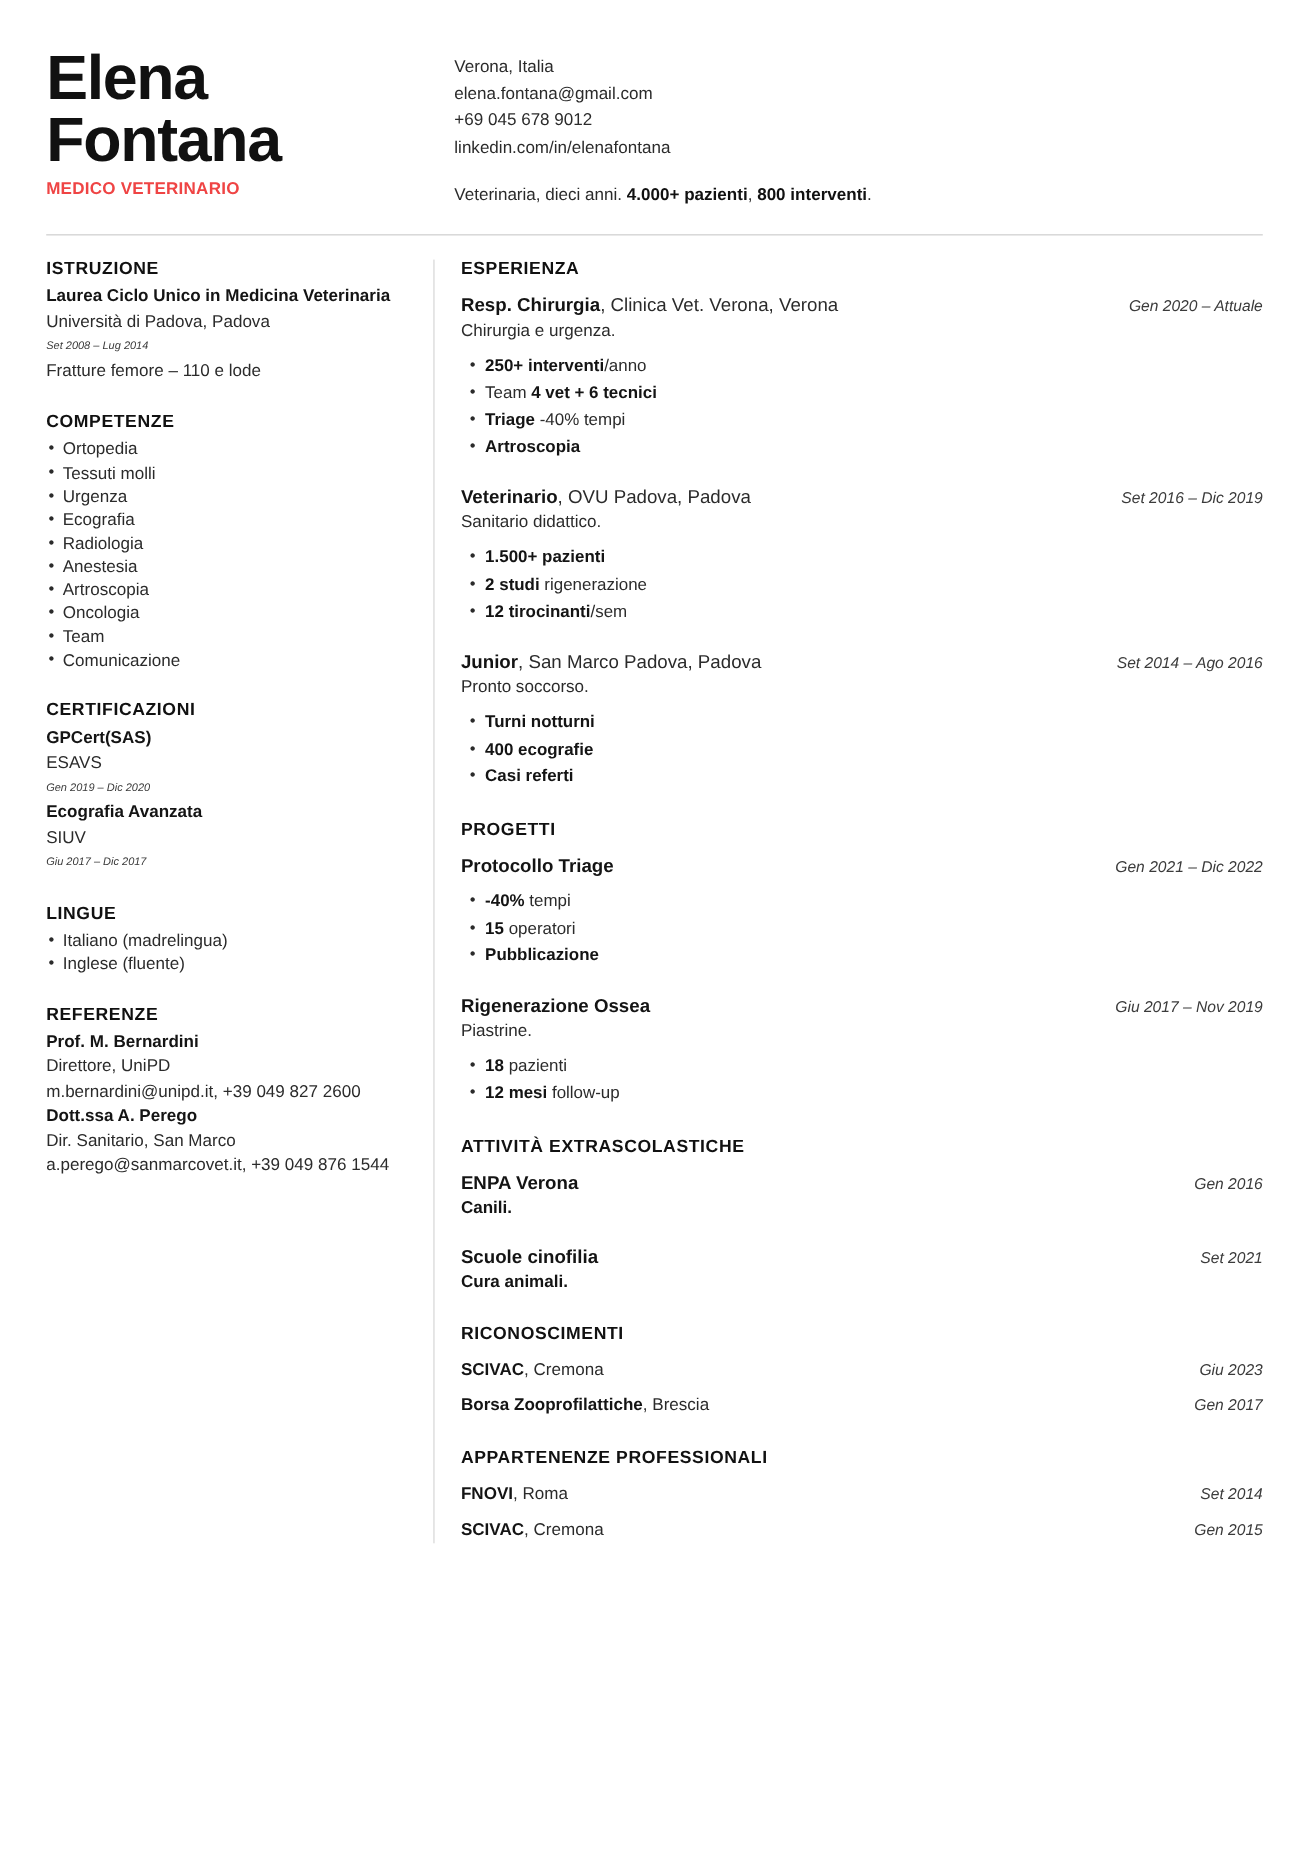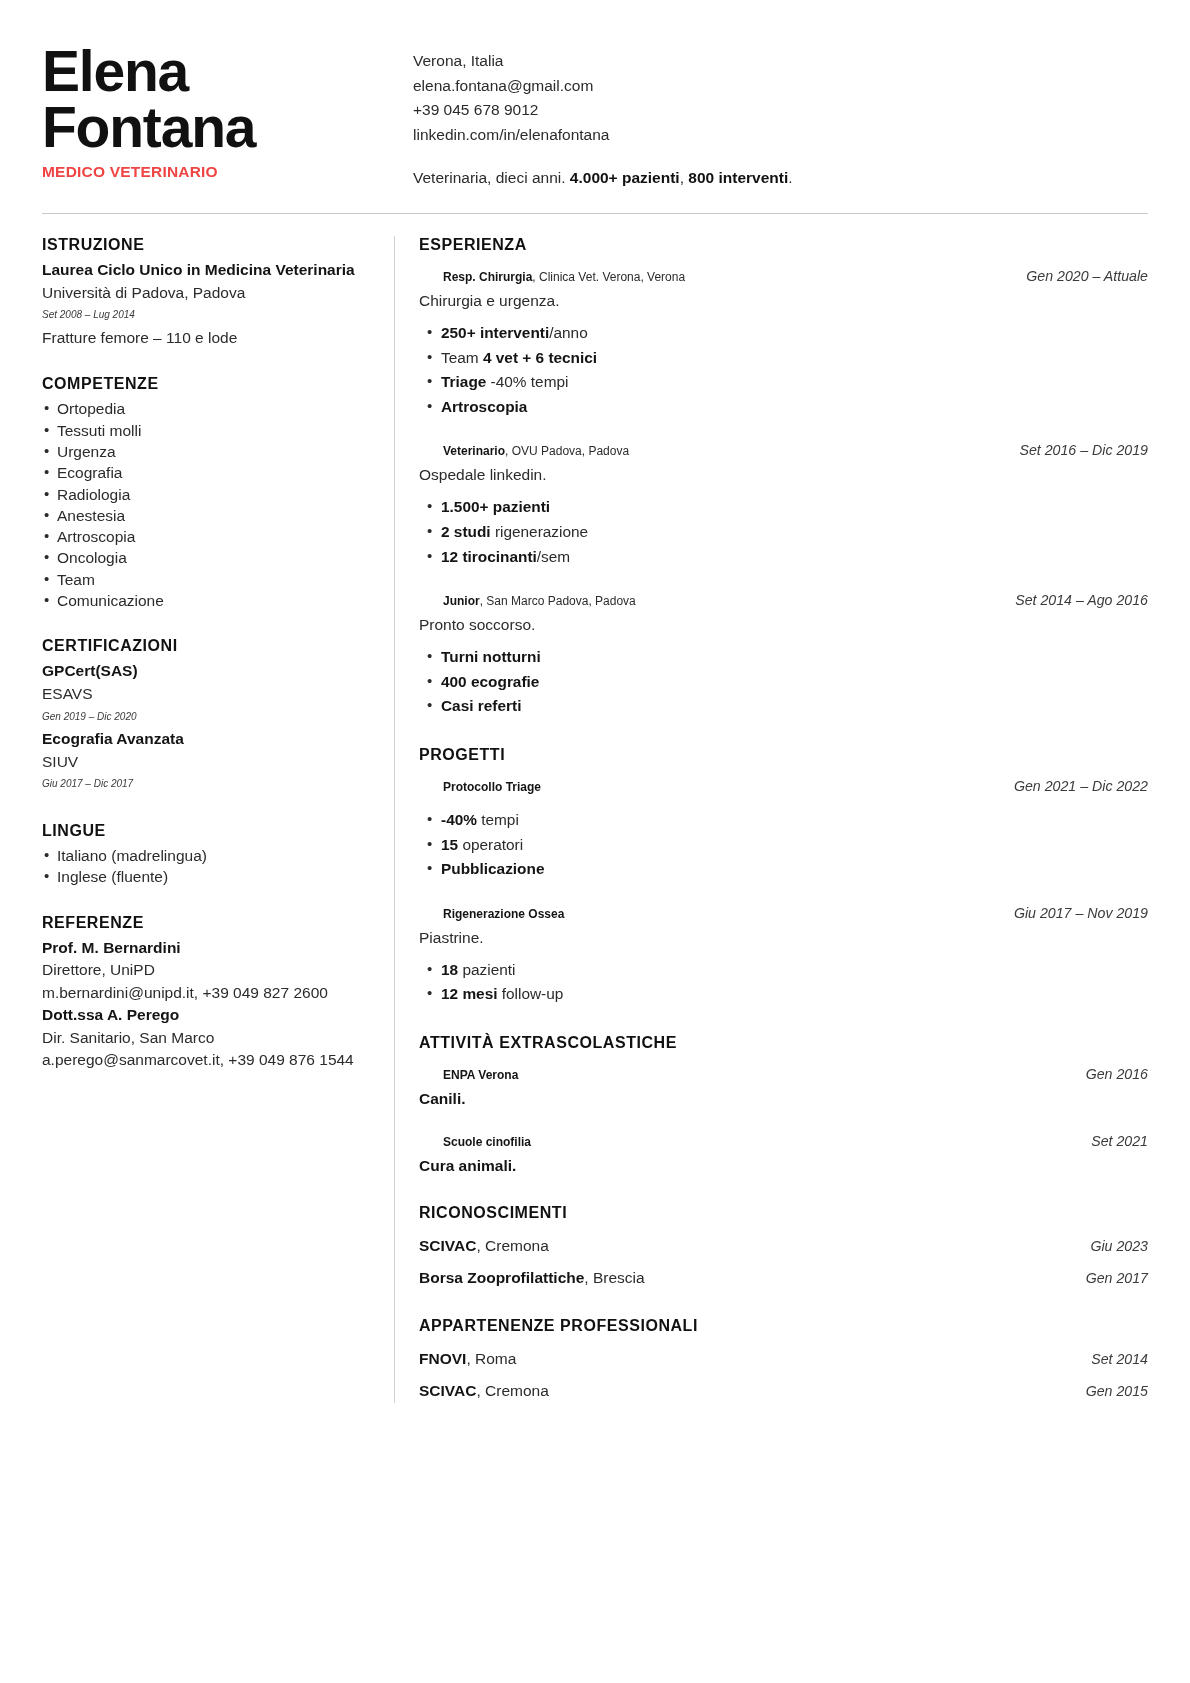--- a/index.html
+++ b/index.html
@@ -136,25 +136,24 @@
   
   .entry { margin-bottom: 21px; }
   .entry:last-child { margin-bottom: 0; }
   .entry-head {
     display: flex;
     align-items: baseline;
     justify-content: space-between;
     gap: 18px;
   }
   .entry-title {
-    font-size: 12px;
+    font-size: 17px;
     line-height: 23px;
     color: #2b2b2b;
     font-weight: 400;
-    margin-left: 24px;
   }
   .entry-title b { font-weight: 700; color: #141414; }
   .entry-date {
     font-size: 14.2px;
     font-style: italic;
     color: #3b3b3b;
     white-space: nowrap;
     flex: 0 0 auto;
   }
   .entry-sub {
@@ -212,21 +211,21 @@
     <div class="header-left">
       <h1 class="name">
         <span class="ln">Elena</span>
         <span class="ln">Fontana</span>
       </h1>
       <div class="role">MEDICO VETERINARIO</div>
     </div>
     <div class="header-right">
       <div class="contact-line">Verona, Italia</div>
       <div class="contact-line">elena.fontana@gmail.com</div>
-      <div class="contact-line">+39 045 678 9012</div>
+      <div class="contact-line">+69 045 678 9012</div>
       <div class="contact-line">linkedin.com/in/elenafontana</div>
       <div class="summary"><span>Veterinaria, dieci anni. </span><b>4.000+ pazienti</b><span>, </span><b>800 interventi</b><span>.</span></div>
     </div>
   </div>
 
   <div class="rule"></div>
 
   <div class="cols">
 
     <div class="col-left">
@@ -302,21 +301,21 @@
             <li><b>Triage</b><span> -40% tempi</span></li>
             <li><b>Artroscopia</b><span></span></li>
           </ul>
         </div>
 
         <div class="entry">
           <div class="entry-head">
             <div class="entry-title"><b>Veterinario</b><span>, OVU Padova, Padova</span></div>
             <div class="entry-date">Set 2016 – Dic 2019</div>
           </div>
-          <div class="entry-sub">Ospedale linkedin.</div>
+          <div class="entry-sub">Sanitario didattico.</div>
           <ul class="entry-bullets">
             <li><b>1.500+ pazienti</b><span></span></li>
             <li><b>2 studi</b><span> rigenerazione</span></li>
             <li><b>12 tirocinanti</b><span>/sem</span></li>
           </ul>
         </div>
 
         <div class="entry">
           <div class="entry-head">
             <div class="entry-title"><b>Junior</b><span>, San Marco Padova, Padova</span></div>

